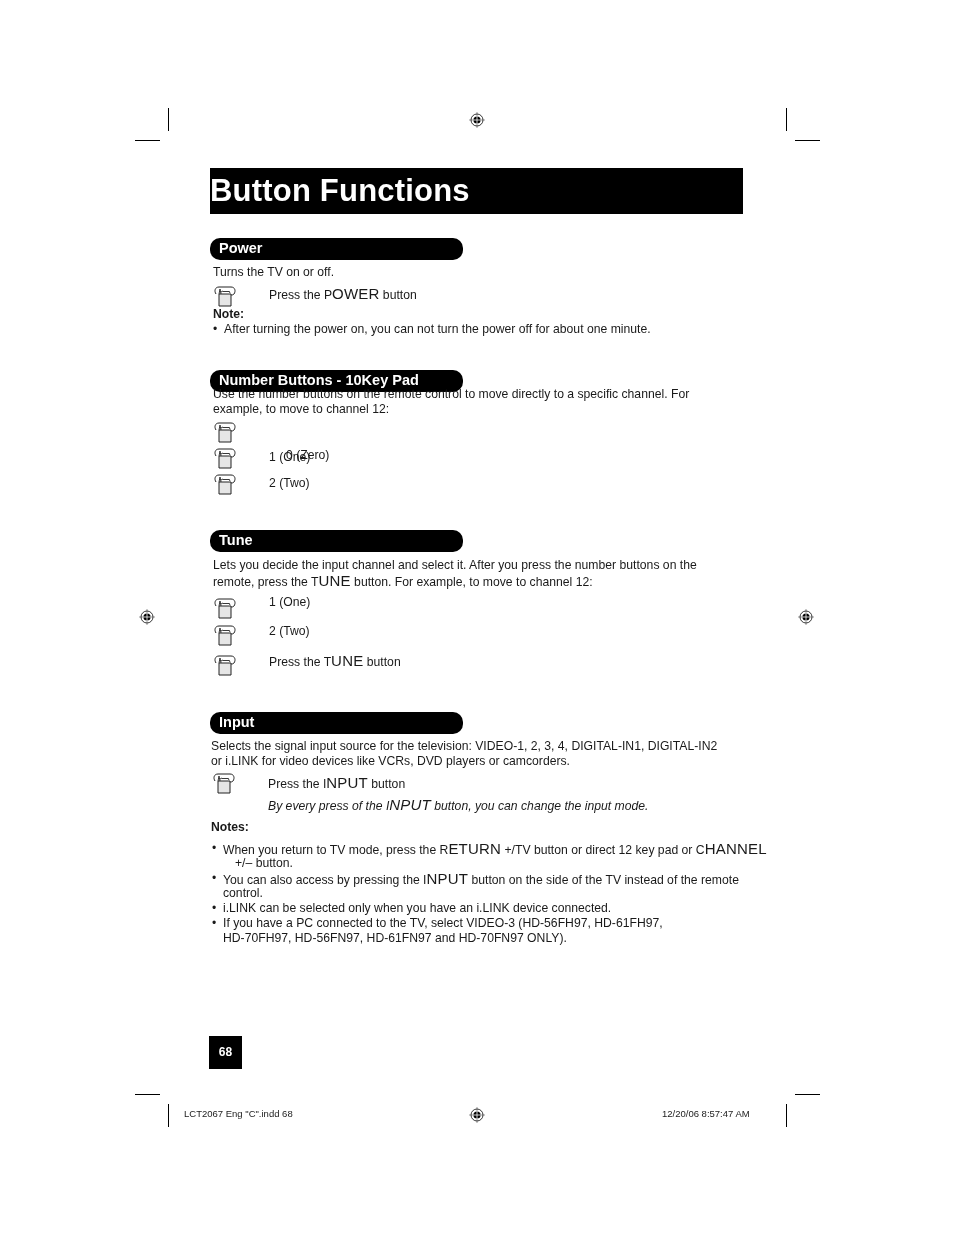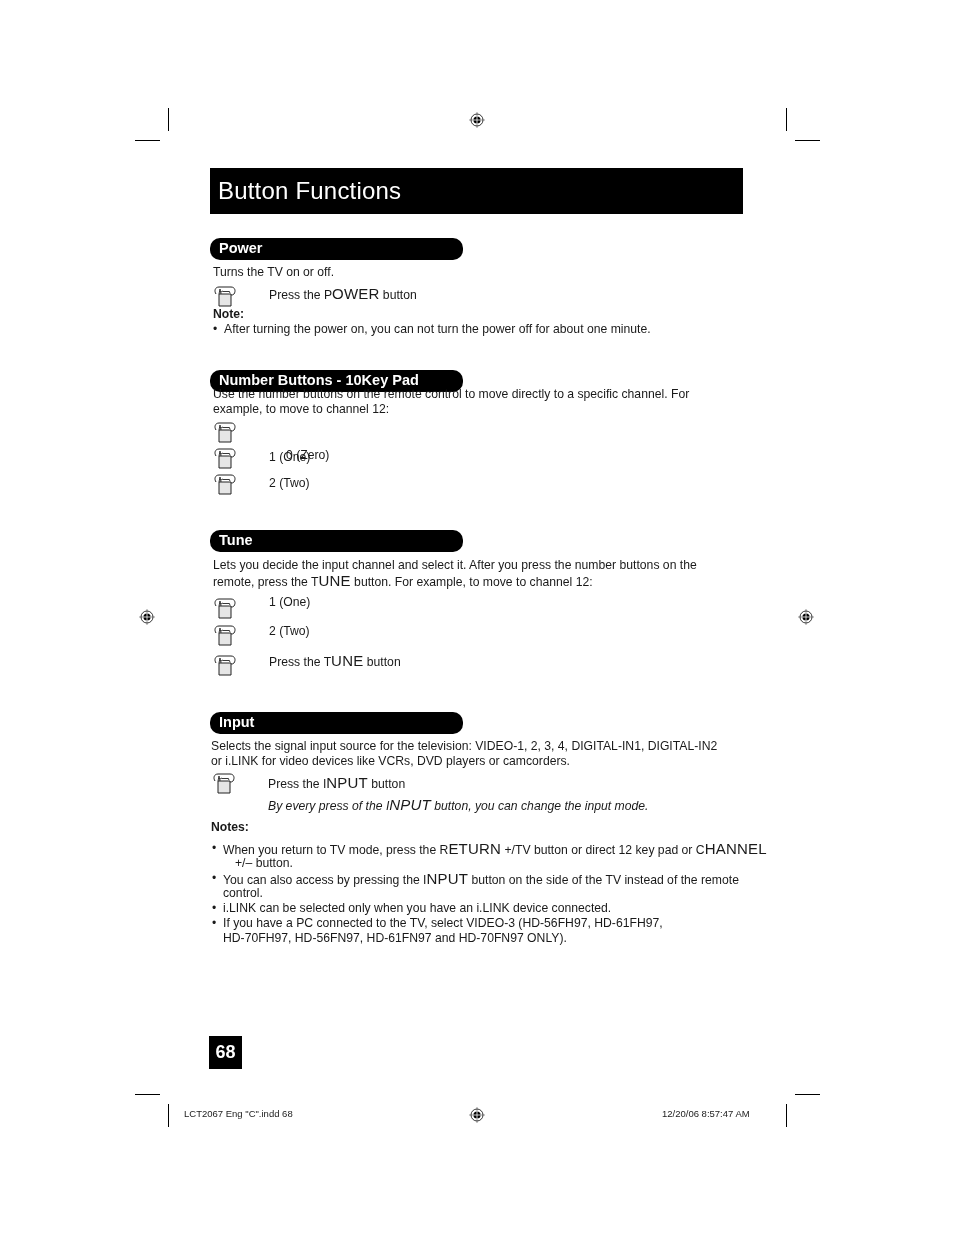--- a/index.html
+++ b/index.html
@@ -1,33 +1,33 @@
 <!DOCTYPE html>
 <html><head>
 <meta charset="utf-8">
 <style>
   html, body { margin: 0; padding: 0; background: #ffffff; }
   body { width: 954px; height: 1235px; position: relative; overflow: hidden;
          font-family: "Liberation Sans", sans-serif; color: #1a1a1a; }
   .crop { position: absolute; background: #000; }
   .reg { position: absolute; width: 16px; height: 16px; }
   .title-bar { position: absolute; left: 210px; top: 168px; width: 533px; height: 46px;
-               background: #000; color: #fff; font-weight: normal; font-size: 24px;
-               line-height: 46px; padding-left: 8px; box-sizing: border-box; letter-spacing: 0.2px; }
+               background: #000; color: #fff; font-weight: bold; font-size: 31px;
+               line-height: 46px; box-sizing: border-box; letter-spacing: 0.2px; }
   .sec-bar { position: absolute; left: 210px; width: 253px; height: 22px; background: #000;
              color: #fff; font-weight: bold; font-size: 14.5px; line-height: 21px;
              padding-left: 9px; box-sizing: border-box; border-radius: 10px; }
   .txt { position: absolute; font-size: 12.2px; line-height: 15px; white-space: nowrap; }
   .sc { font-size: 15px; letter-spacing: 0.2px; }
   .bold { font-weight: bold; }
   .it { font-style: italic; }
   .hand { position: absolute; width: 24px; height: 23px; }
   .bullet { position: absolute; font-size: 12.2px; line-height: 15px; }
   .page-box { position: absolute; left: 209px; top: 1036px; width: 33px; height: 33px;
-              background: #000; color: #fff; font-weight: bold; font-size: 18px;
+              background: #000; color: #fff; font-weight: bold; font-size: 12px;
               line-height: 33px; text-align: center; }
   .footer { position: absolute; font-size: 9.5px; line-height: 12px; white-space: nowrap; }
 </style>
 </head>
 <body>
 
 <div class="crop" style="left:168px;top:108px;width:1px;height:23px;"></div>
 <div class="crop" style="left:135px;top:140px;width:25px;height:1px;"></div>
 <div class="crop" style="left:786px;top:108px;width:1px;height:23px;"></div>
 <div class="crop" style="left:795px;top:140px;width:25px;height:1px;"></div>

